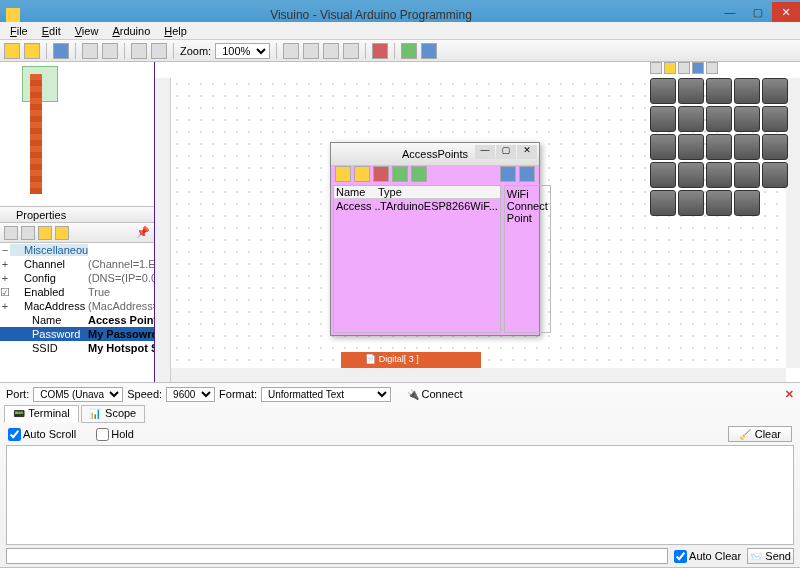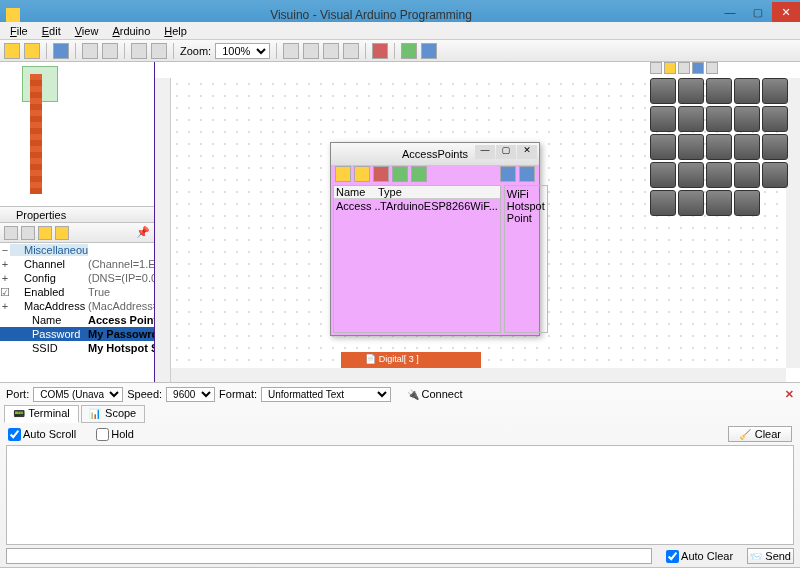--- a/index.html
+++ b/index.html
@@ -69,21 +69,21 @@
 .bottom{border-top:1px solid #c0c0c0;background:linear-gradient(#fafafa,#f0f0f0)}
 .conn-bar{height:22px;display:flex;align-items:center;padding:0 6px;gap:4px}
 .conn-bar select,.conn-bar input{border:1px solid #aaa;font-size:10px;padding:0 2px;background:#fff}
 .conn-bar .close-x{margin-left:auto;color:#c04040;font-weight:bold}
 .tabs{height:18px;display:flex;padding-left:4px}
 .tab{padding:1px 8px;border:1px solid #bbb;background:#f8f8f8;margin-right:2px;font-size:10px}
 .tab.active{background:#fff;border-bottom-color:#fff}
 .term-ctrl{height:22px;display:flex;align-items:center;padding:0 8px;gap:20px}
 .term-ctrl .btn{margin-left:auto;border:1px solid #aaa;padding:1px 10px;background:linear-gradient(#fff,#eee);font-size:10px}
 .term-out{height:100px;border:1px solid #bbb;margin:0 6px;background:#fff}
-.term-in{height:22px;display:flex;align-items:center;padding:0 6px;gap:14px}
+.term-in{height:22px;display:flex;align-items:center;padding:0 6px;gap:6px}
 .term-in input[type=text]{flex:1;border:1px solid #aaa;height:16px}
 .term-in .btn{border:1px solid #aaa;padding:1px 2px;background:linear-gradient(#fff,#eee);font-size:10px}
 .status{height:18px;border-top:1px solid #c0c0c0;display:flex;align-items:center;padding:0 8px;font-size:10px}
 label{font-size:10px;display:flex;align-items:center;gap:2px}
 </style>
 </head>
 <body>
 
 <div class="titlebar">
   <div class="app-icon"></div>
@@ -257,21 +257,21 @@
       <div class="dlg-hdr">
           <span>Name</span>
           <span>Type</span>
         </div>
       <div class="dlg-item">
         <span><span class="wifi-ic"></span> <span>Access ...</span></span>
         <span>TArduinoESP8266WiF...</span>
       </div>
     </div>
     <div class="dlg-right">
-      <span class="wifi-ic"></span> <span>WiFi Hotspot Point</span>
+      <span class="wifi-ic"></span> <span>WiFi Connect Point</span>
     </div>
   </div>
 </div>
 
 <div class="bottom">
   <div class="conn-bar">
     <span>Port:</span>
     <select><option>COM5 (Unava</option></select>
     <span>Speed:</span>
     <select><option>9600</option></select>

